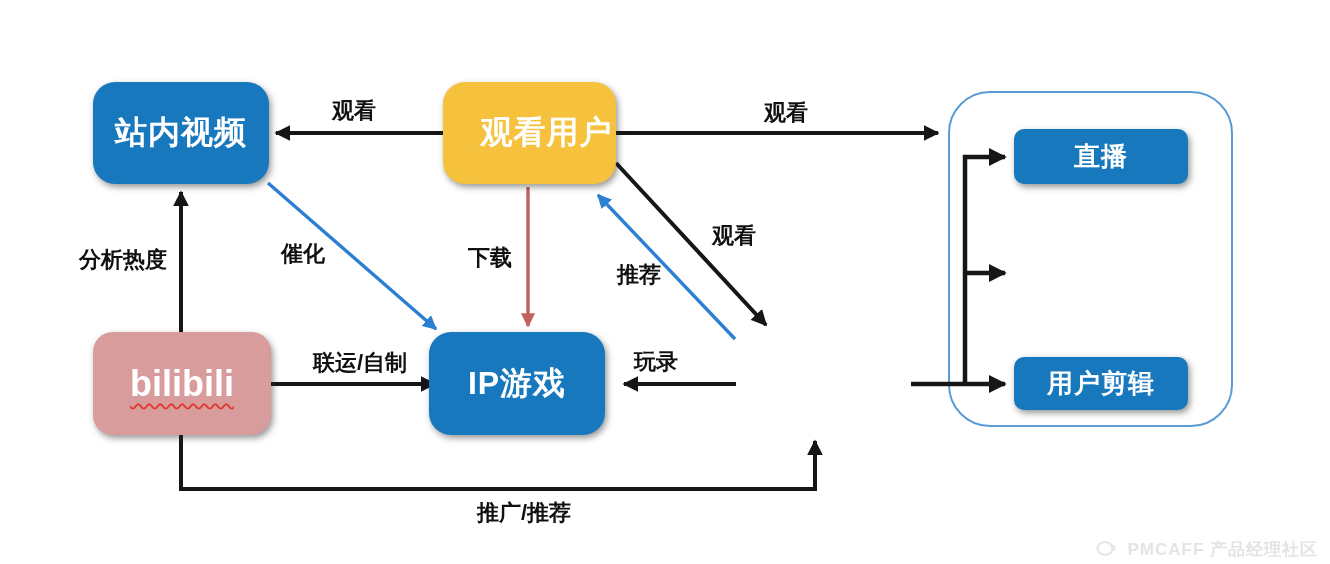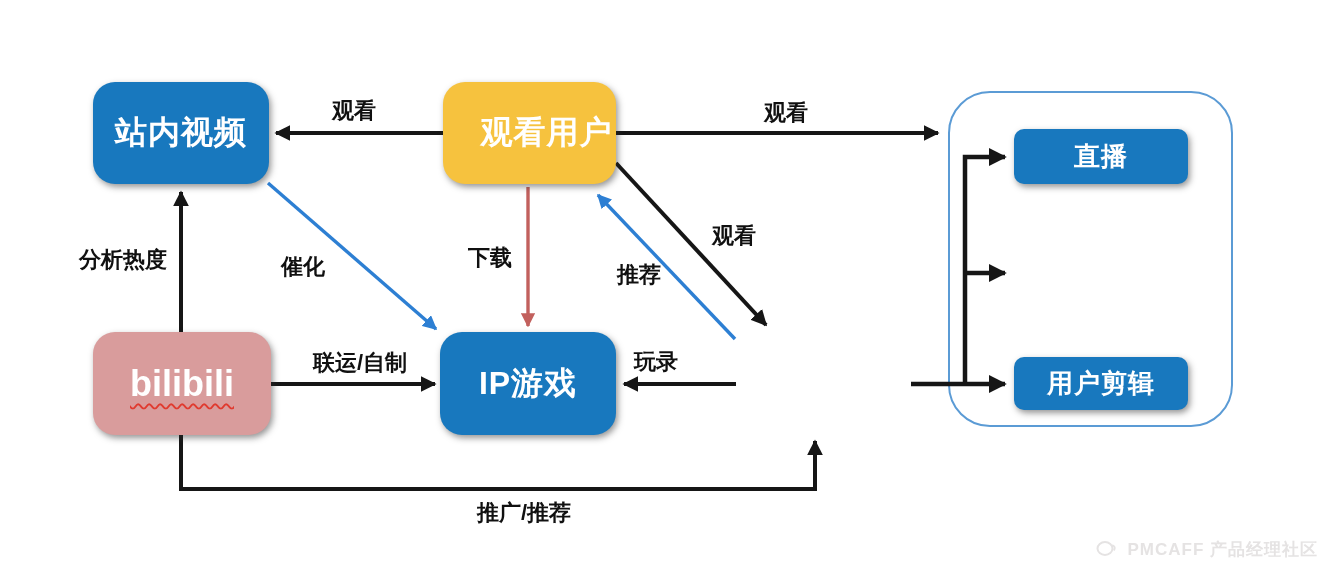--- a/index.html
+++ b/index.html
@@ -33,21 +33,21 @@
   #mk-red path{fill:var(--arrow-red);}
   .node{
     position:absolute;z-index:2;display:flex;align-items:center;justify-content:center;
     color:#ffffff;font-weight:700;box-shadow:2px 3px 6px rgba(45,45,45,.5);
     box-sizing:border-box;white-space:nowrap;
   }
   .node.big{border-radius:22px;font-size:32px;letter-spacing:1px;}
   .node.small{border-radius:10px;font-size:26px;letter-spacing:1px;}
   .node.blue{background:var(--node-blue);}
   .node.yellow{background:var(--node-yellow);padding-left:34px;}
-  .node.pink{background:var(--node-pink);}
+  .node.pink{background:var(--node-pink);border-radius:20px;}
   .node .squiggle{
     font-size:36px;font-weight:600;letter-spacing:0;
     text-decoration-line:underline;text-decoration-style:wavy;
     text-decoration-color:#e03a2f;text-decoration-thickness:2px;
     text-underline-offset:7px;
   }
   .edge-label{
     position:absolute;z-index:3;transform:translate(-50%,-50%);
     font-size:22px;font-weight:600;color:var(--label-ink);white-space:nowrap;
   }
@@ -109,38 +109,38 @@
   </div>
 
   <div class="node big yellow" style="left:443px;top:75px;width:173px;height:102px;">
     <span>观看用户</span>
   </div>
 
   <div class="node big pink" style="left:93px;top:325px;width:178px;height:103px;">
     <span class="squiggle">bilibili</span>
   </div>
 
-  <div class="node big blue" style="left:440px;top:325px;width:176px;height:103px;">
+  <div class="node big blue" style="left:429px;top:325px;width:176px;height:103px;">
     <span>IP游戏</span>
   </div>
 
 
   <div class="node small blue" style="left:1014px;top:122px;width:174px;height:55px;">
     <span>直播</span>
   </div>
 
 
   <div class="node small blue" style="left:1014px;top:350px;width:174px;height:53px;text-align:center;">
     <span>用户剪辑</span>
   </div>
 
   <div class="edge-label" style="left:354px;top:104px;">观看</div>
   <div class="edge-label" style="left:786px;top:106px;">观看</div>
   <div class="edge-label" style="left:123px;top:253px;">分析热度</div>
-  <div class="edge-label" style="left:303px;top:260px;">催化</div>
+  <div class="edge-label" style="left:303px;top:247px;">催化</div>
   <div class="edge-label" style="left:490px;top:251px;">下载</div>
   <div class="edge-label" style="left:639px;top:268px;">推荐</div>
   <div class="edge-label" style="left:734px;top:229px;">观看</div>
   <div class="edge-label" style="left:360px;top:356px;">联运/自制</div>
   <div class="edge-label" style="left:656px;top:355px;">玩录</div>
   <div class="edge-label" style="left:524px;top:506px;">推广/推荐</div>
 
   <div class="watermark">
     <svg width="21" height="19" viewBox="0 0 21 19">
       <ellipse cx="9" cy="8.5" rx="7.5" ry="6.5" fill="none" stroke="currentColor" stroke-width="2"></ellipse>

